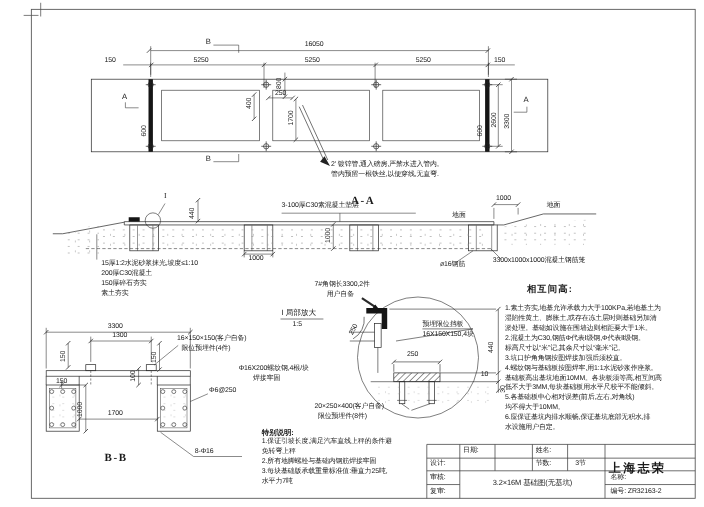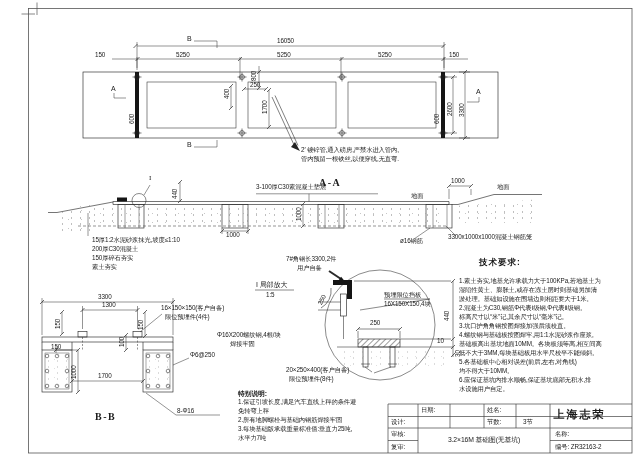--- a/index.html
+++ b/index.html
@@ -222,21 +222,21 @@
   <div class="t" style="left:177px;top:408px">8-Φ16</div>
   <div class="t big" style="left:95px;top:412px">B-B</div>
 
   <div class="t bold" style="left:238px;top:390px;font-size:6.8px">特别说明:</div>
   <div class="t" style="left:238px;top:399px">1.保证引坡长度,满足汽车直线上秤的条件避</div>
   <div class="t" style="left:238px;top:408px">免转弯上秤</div>
   <div class="t" style="left:238px;top:417px">2.所有地脚螺栓与基础内钢筋焊接牢固</div>
   <div class="t" style="left:238px;top:426px">3.每块基础版承载重量标准值:垂直力25吨,</div>
   <div class="t" style="left:238px;top:435px">水平力7吨</div>
 
-  <div class="t tech-title" style="left:479px;top:258px">技术要求:</div>
+  <div class="t tech-title" style="left:479px;top:258px">相互间高:</div>
   <div class="t" style="left:459px;top:278px">1.素土夯实,地基允许承载力大于100KPa,若地基土为</div>
   <div class="t" style="left:459px;top:287px">湿陷性黄土、膨胀土,或存在冻土层时则基础另加清</div>
   <div class="t" style="left:459px;top:296px">淤处理。基础如设施在围墙边则相距要大于1米。</div>
   <div class="t" style="left:459px;top:305px">2.混凝土为C30,钢筋Φ代表Ⅰ级钢,Φ代表Ⅱ级钢。</div>
   <div class="t" style="left:459px;top:314px">标高尺寸以“米”记,其余尺寸以“毫米”记。</div>
   <div class="t" style="left:459px;top:323px">3.坑口护角角钢按图焊接加强后须校直。</div>
   <div class="t" style="left:459px;top:332px">4.螺纹钢与基础板按图焊牢,用1:1水泥砂浆作座浆,</div>
   <div class="t" style="left:459px;top:341px">基础板高出基坑地面10MM。各块板须等高,相互间高</div>
   <div class="t" style="left:459px;top:350px">低不大于3MM,每块基础板用水平尺校平不能倾斜。</div>
   <div class="t" style="left:459px;top:359px">5.各基础板中心相对误差(前后,左右,对角线)</div>
@@ -245,17 +245,17 @@
   <div class="t" style="left:459px;top:386px">水设施用户自定。</div>
 
   <div class="t" style="left:421px;top:407px">日期:</div>
   <div class="t" style="left:487px;top:407px">姓名:</div>
   <div class="t" style="left:391px;top:419px">设计:</div>
   <div class="t" style="left:487px;top:419px">节数:</div>
   <div class="t" style="left:523px;top:419px">3节</div>
   <div class="t" style="left:391px;top:431px">审核:</div>
   <div class="t" style="left:391px;top:444px">复审:</div>
   <div class="t center" style="left:418px;top:436px;width:132px;font-size:6.8px">3.2×16M 基础图(无基坑)</div>
-  <div class="t center serif bold" style="left:551px;top:409px;width:57px;font-size:11px;letter-spacing:2px">上海志荣</div>
+  <div class="t center serif bold" style="left:551px;top:421px;width:57px;font-size:11px;letter-spacing:2px">上海志荣</div>
   <div class="t" style="left:555px;top:431px">名称:</div>
   <div class="t" style="left:555px;top:444px"><span>编号:</span> <span>ZR32163-2</span></div>
 
 </div>
 
 </body></html>

